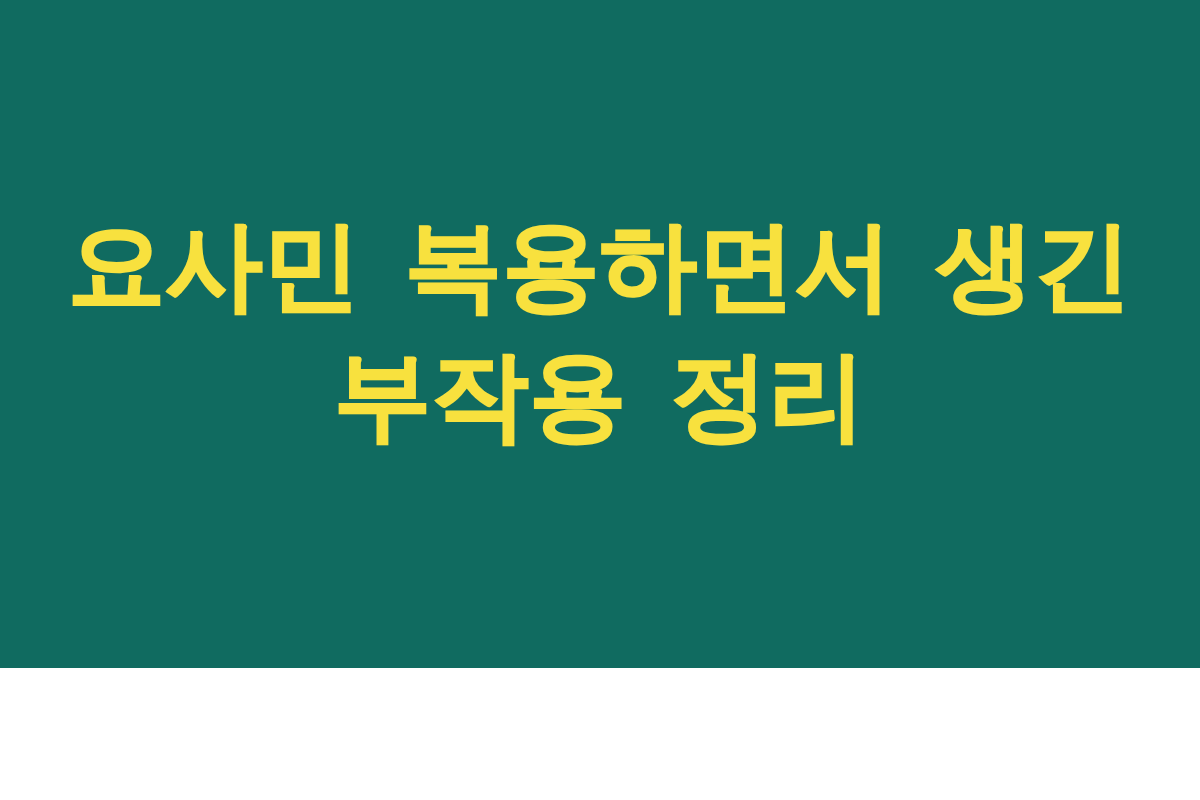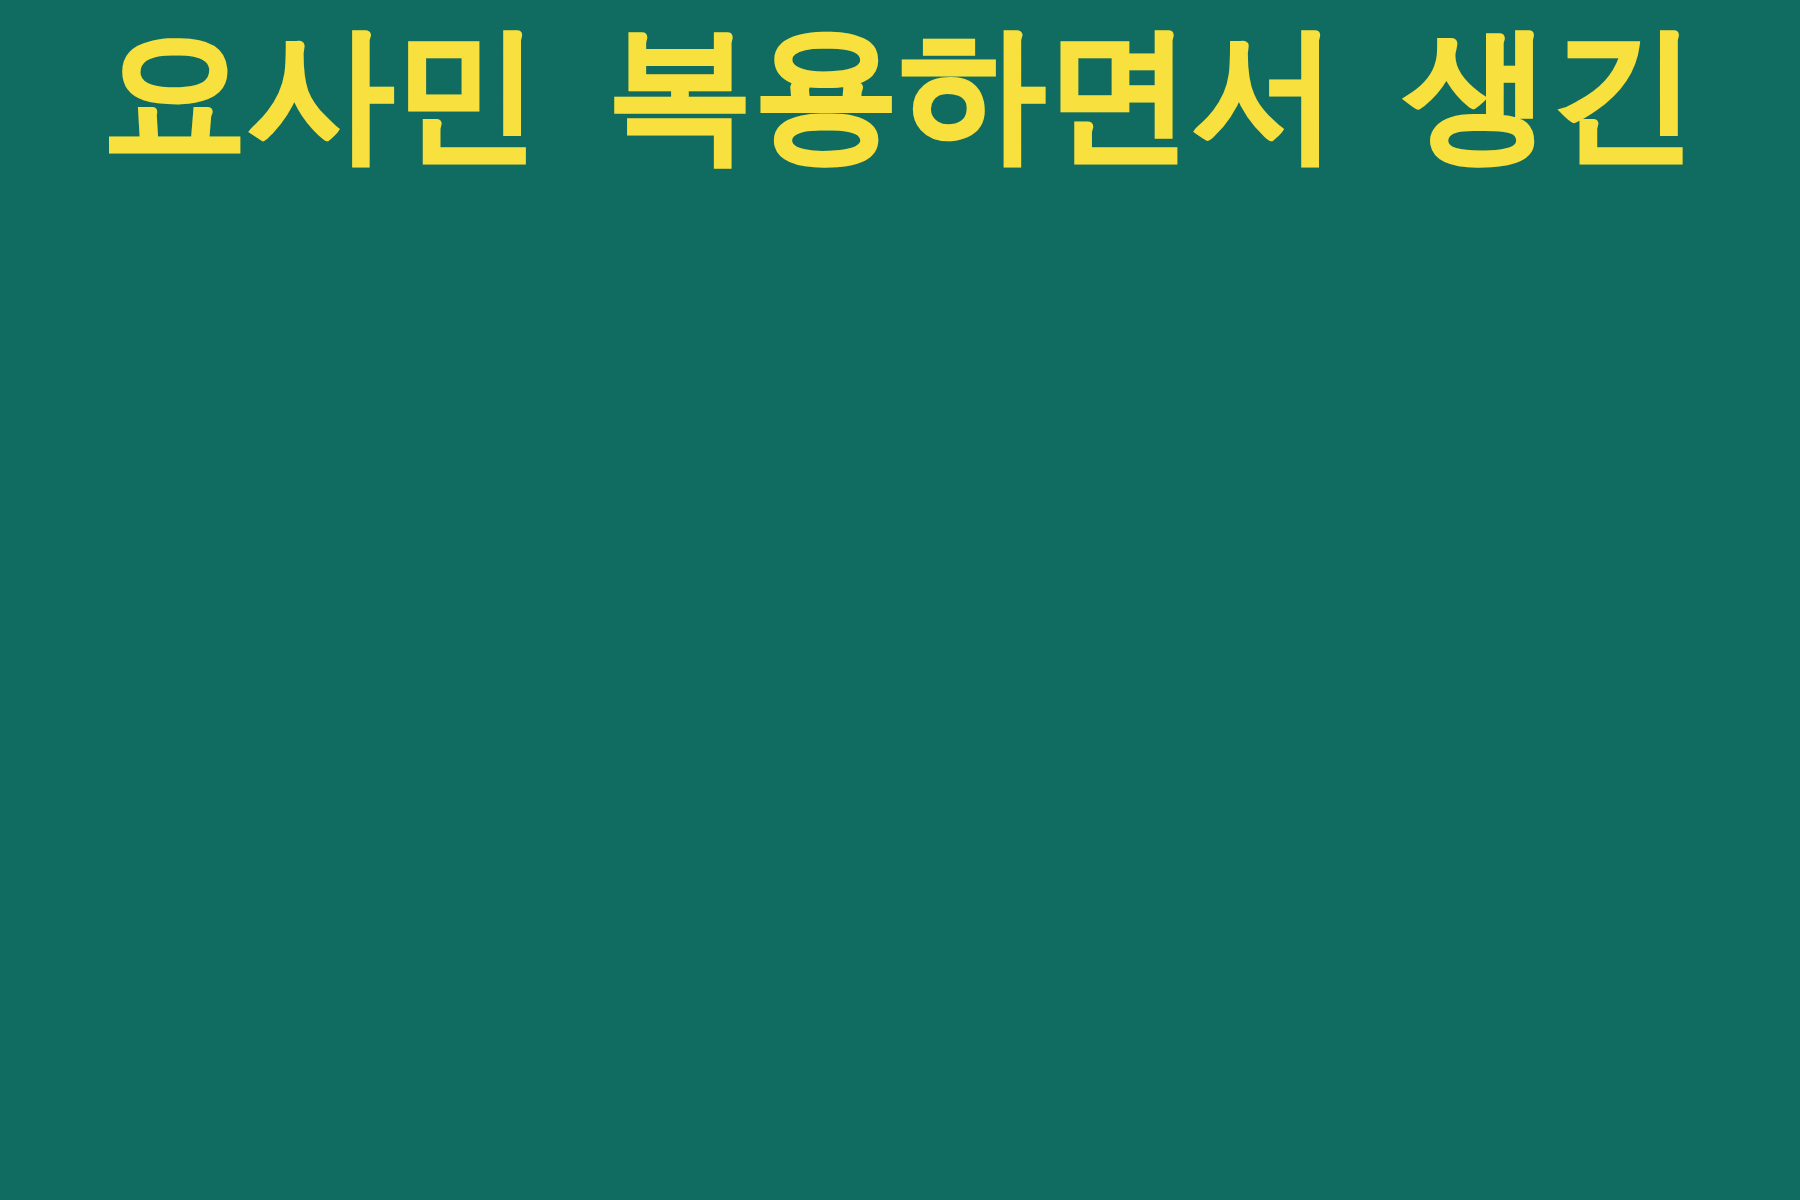--- a/index.html
+++ b/index.html
@@ -11,23 +11,24 @@
   body {
     width: 1200px;
     height: 800px;
     overflow: hidden;
     font-family: "DejaVu Sans", "Liberation Sans", sans-serif;
   }
 
   #thumbnail-card {
     position: relative;
     width: 1200px;
-    height: 800px;
+    height: 668px;
     background: #106b60;
     display: flex;
+    align-items: center;
     justify-content: center;
     box-sizing: border-box;
   }
 
   #title-block {
     width: 100%;
     text-align: center;
     padding: 0 40px;
     box-sizing: border-box;
     
@@ -60,16 +61,17 @@
 </style>
 </head>
 <body>
 
 <div id="thumbnail-card" style="background: rgb(16, 107, 96);">
 
   <div id="title-block">
 
     <span class="title-line" id="title-line-1" style="color: rgb(248, 225, 62); -webkit-text-stroke: 2px rgb(248, 225, 62);">요사민 복용하면서 생긴</span>
 
+    <span class="title-line" id="title-line-2" style="color: rgb(248, 225, 62); -webkit-text-stroke: 2px rgb(248, 225, 62);">부작용 정리</span>
 
   </div>
 
 </div>
 
 </body></html>

